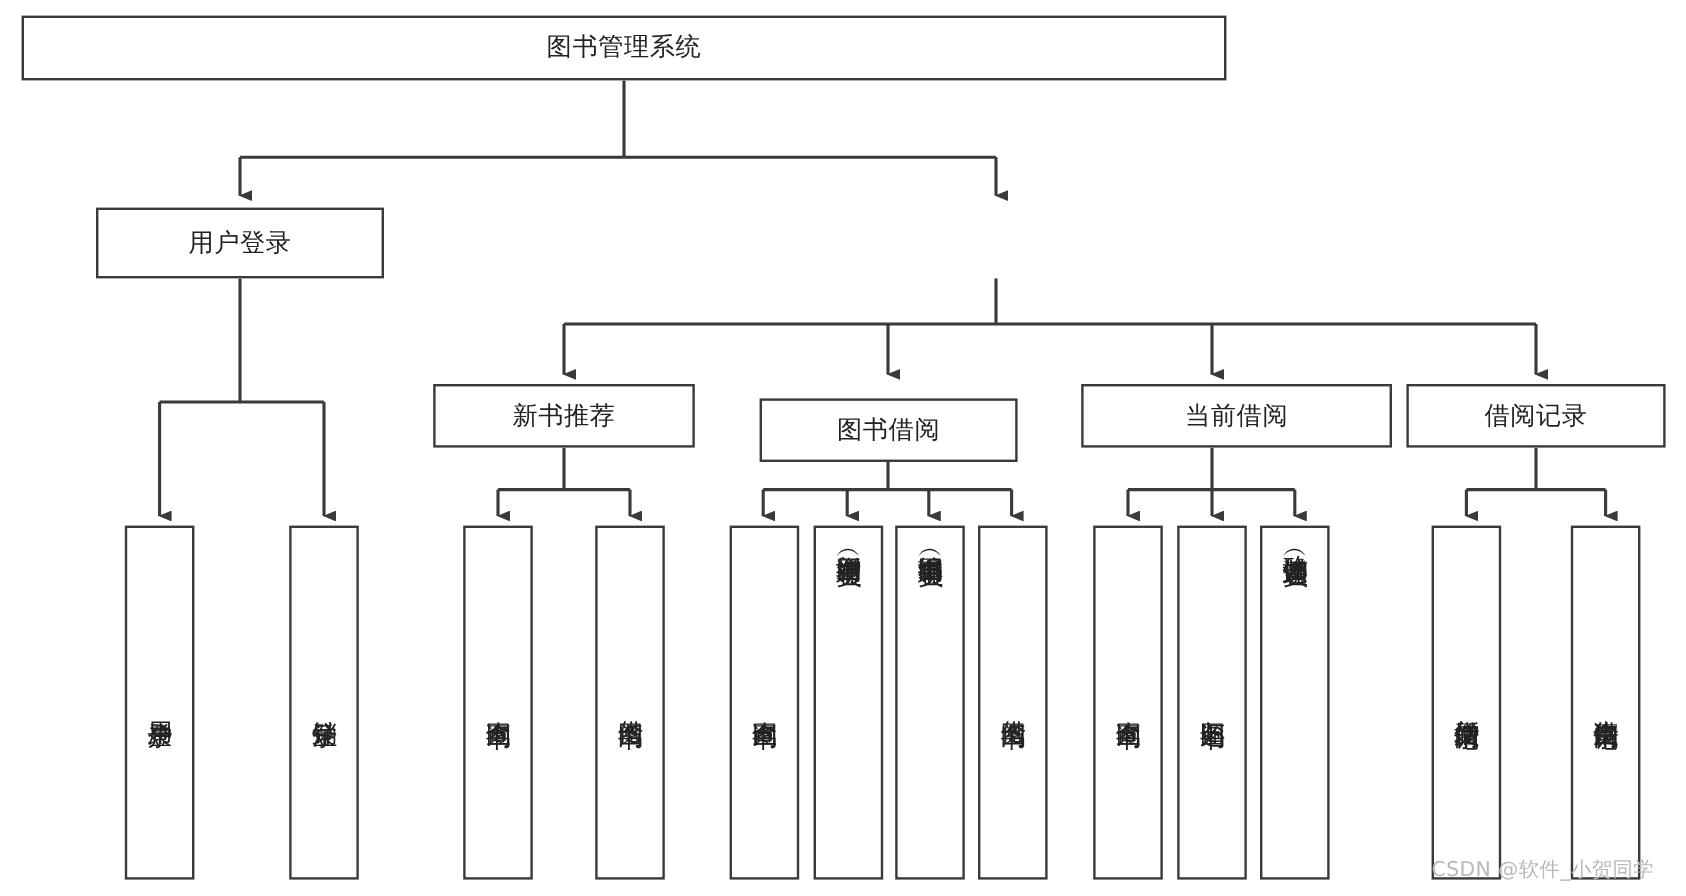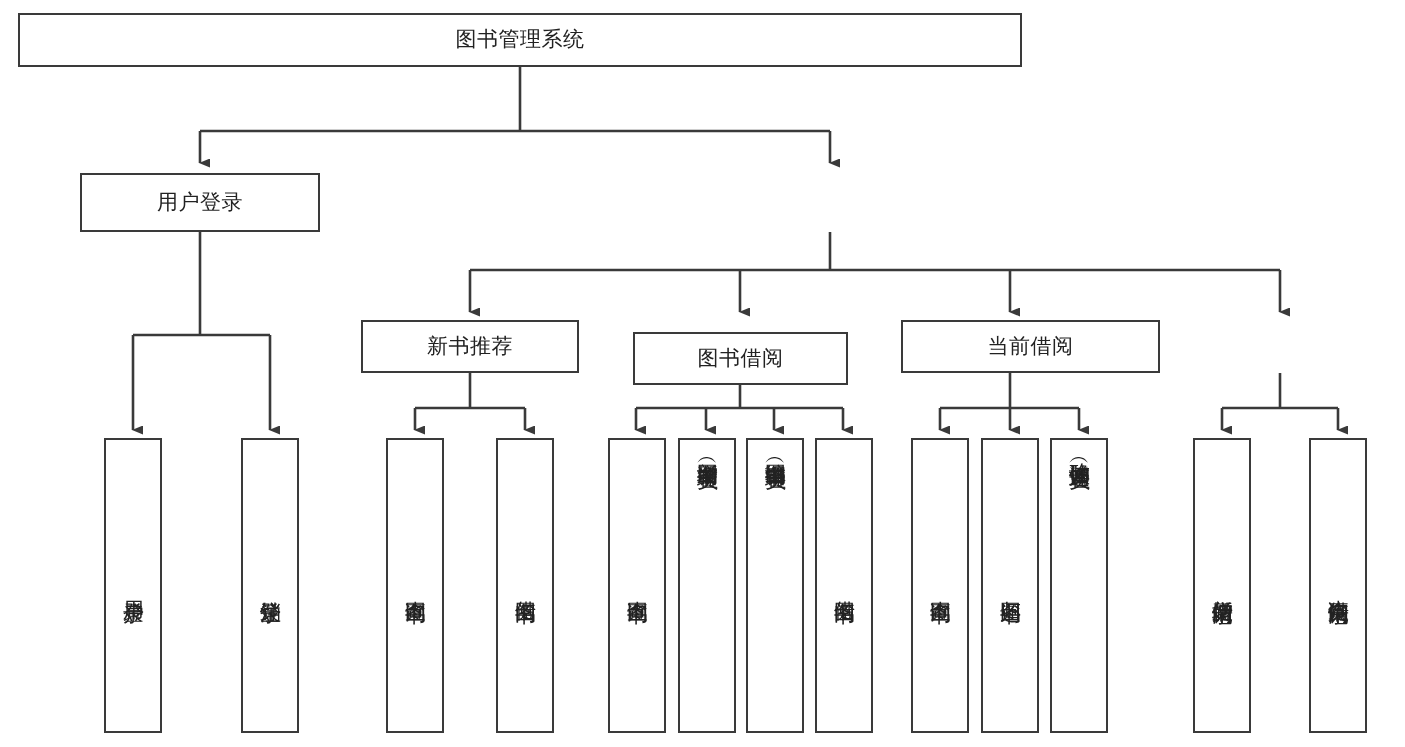--- a/index.html
+++ b/index.html
@@ -137,20 +137,23 @@
 
   <div class="node node-h" style="left:361px; top:320px; width:218px; height:53px;text-align:center;">
     <span class="label">新书推荐</span>
   </div>
   <div class="node node-h" style="left:633px; top:320px; width:215px; height:53px;margin-top:12px;">
     <span class="label">图书借阅</span>
   </div>
   <div class="node node-h" style="left:901px; top:320px; width:259px; height:53px;">
     <span class="label">当前借阅</span>
   </div>
+  <div class="node node-h" style="left:1172px; top:320px; width:216px; height:53px;">
+    <span class="label">借阅记录</span>
+  </div>
 
   <div class="node node-v v-center" style="left:104px; top:438px; width:58px; height:295px;">
     <span class="label">用户登录</span>
   </div>
   <div class="node node-v v-center" style="left:241px; top:438px; width:58px; height:295px;">
     <span class="label">注销登录</span>
   </div>
 
   <div class="node node-v v-center" style="left:386px; top:438px; width:58px; height:295px;">
     <span class="label">查询图书</span>
@@ -182,14 +185,15 @@
     <span class="label">确认归还（管理员）</span>
   </div>
 
   <div class="node node-v v-center" style="left:1193px; top:438px; width:58px; height:295px;">
     <span class="label">新增借阅记录</span>
   </div>
   <div class="node node-v v-center" style="left:1309px; top:438px; width:58px; height:295px;">
     <span class="label">查询借阅记录</span>
   </div>
 
+  <div class="watermark">CSDN @软件_小贺同学</div>
 
 </div>
 
 </body></html>

